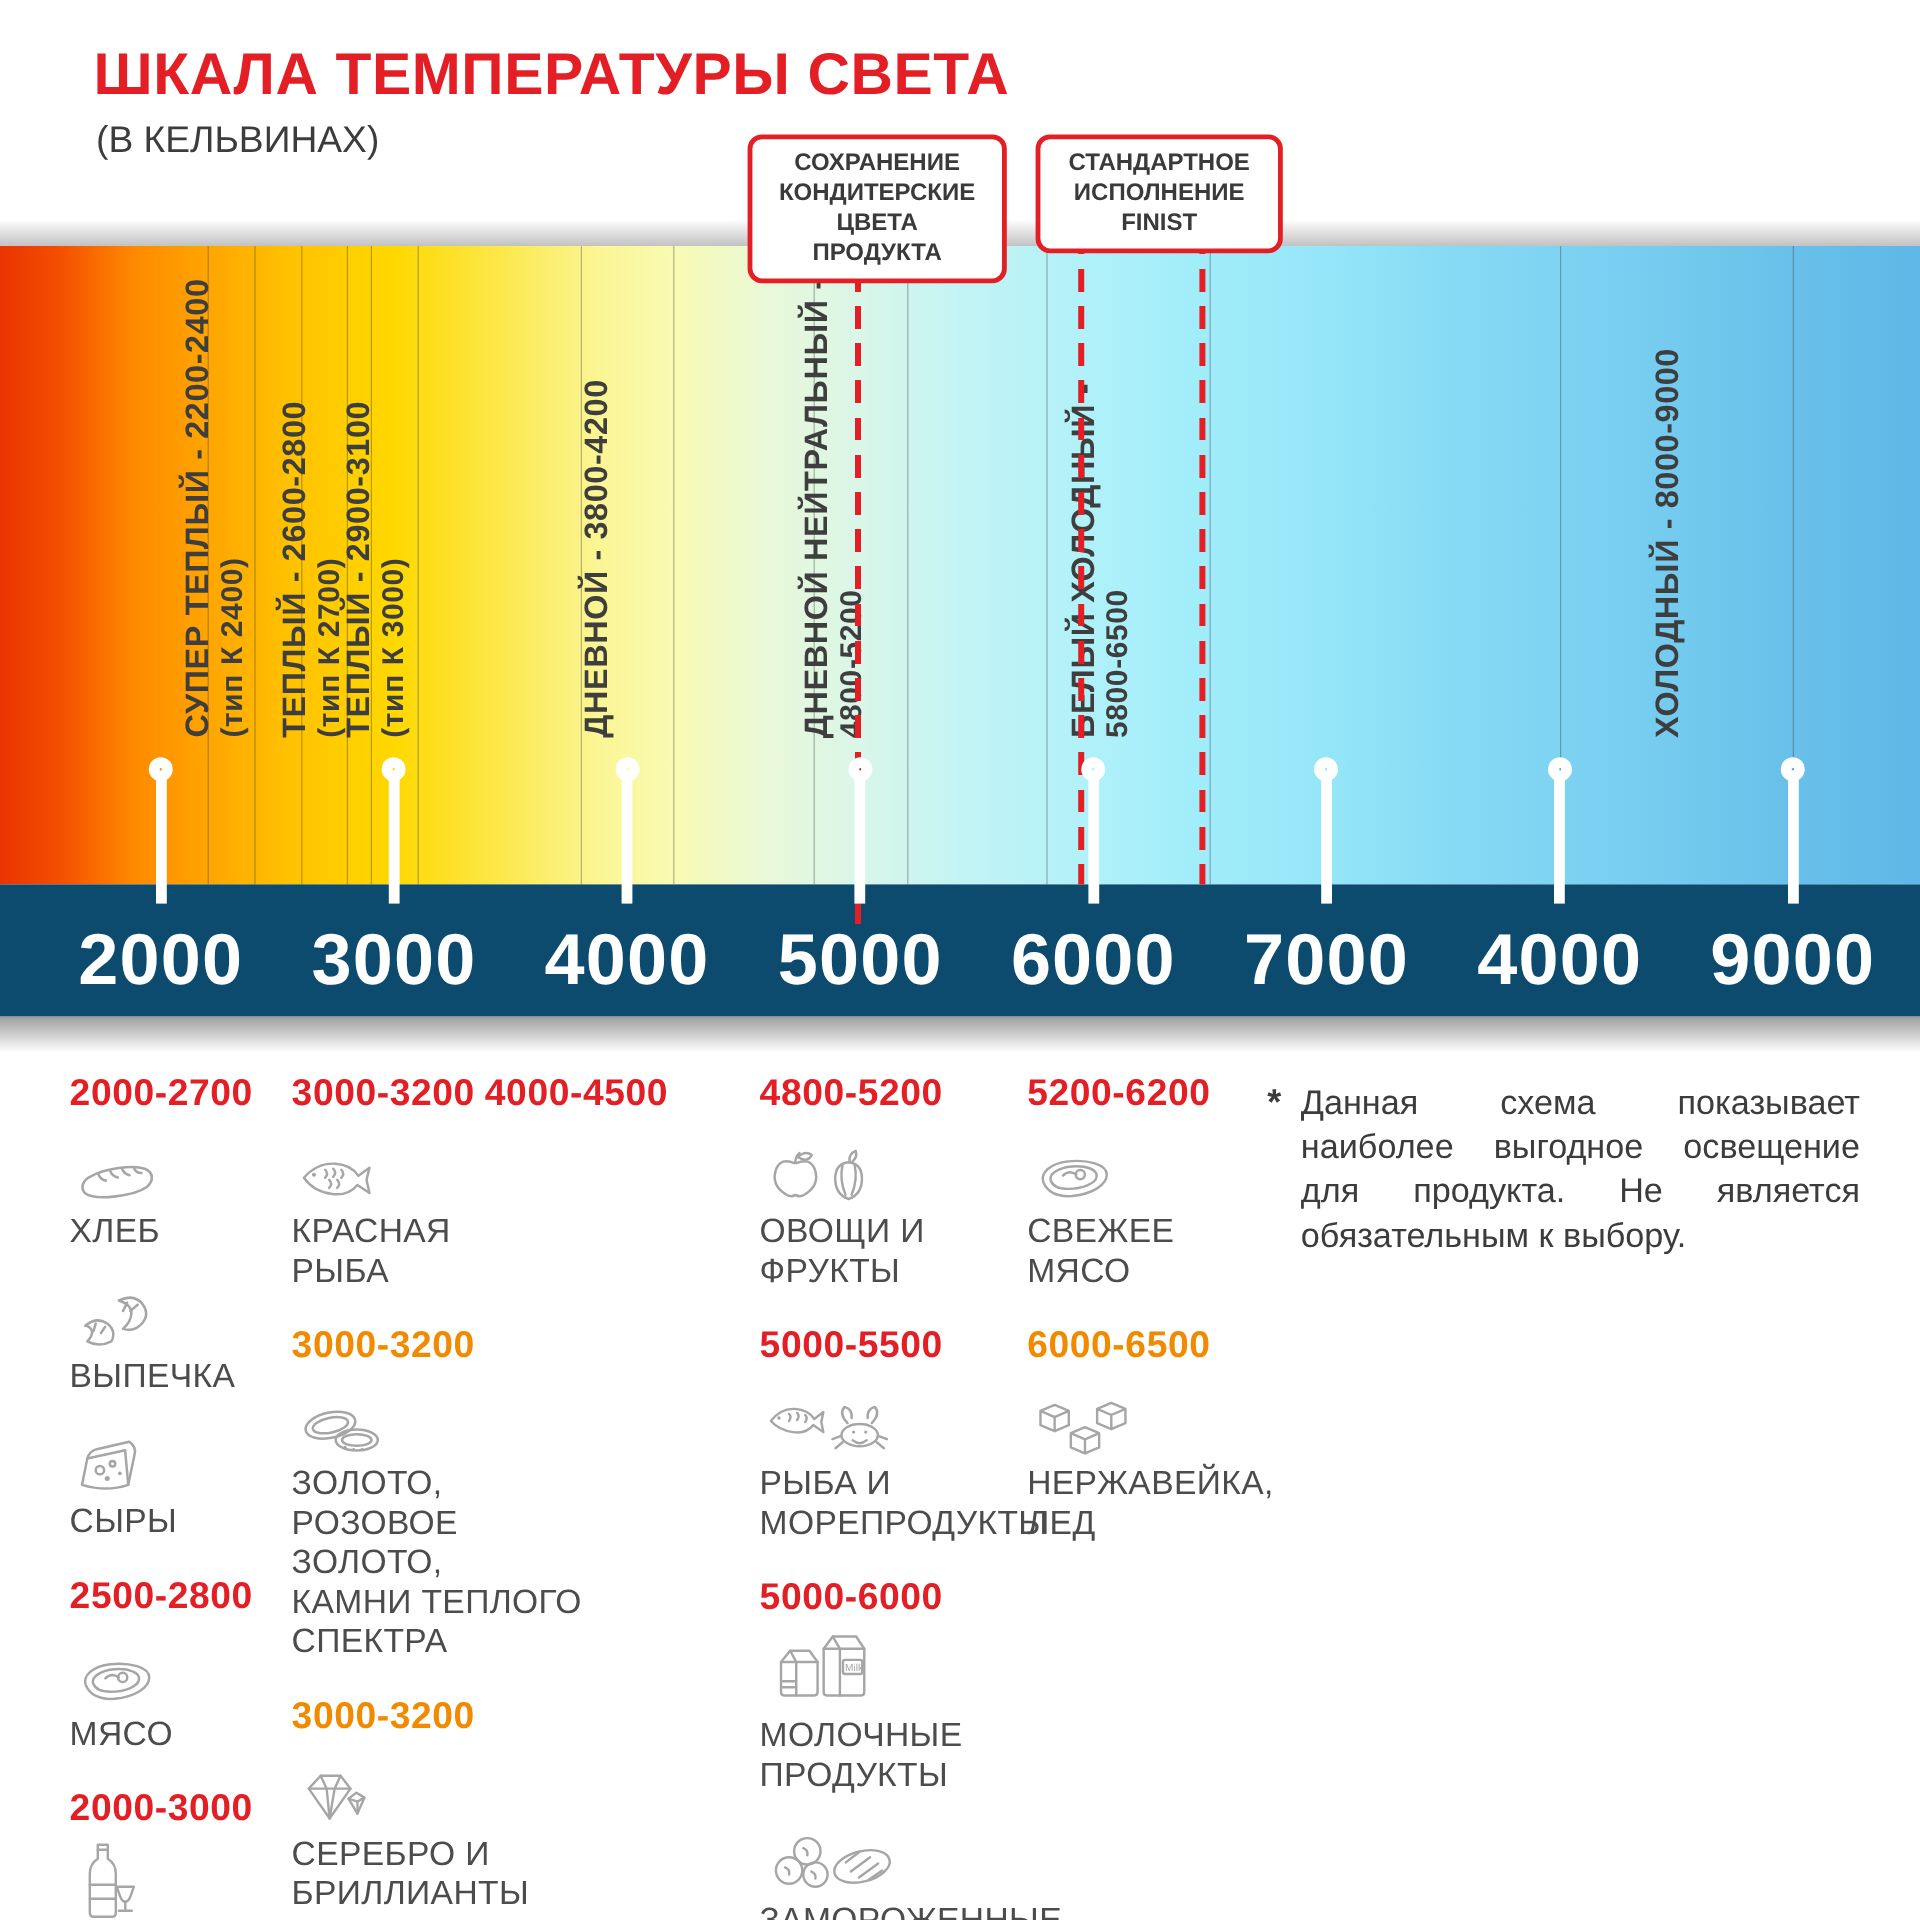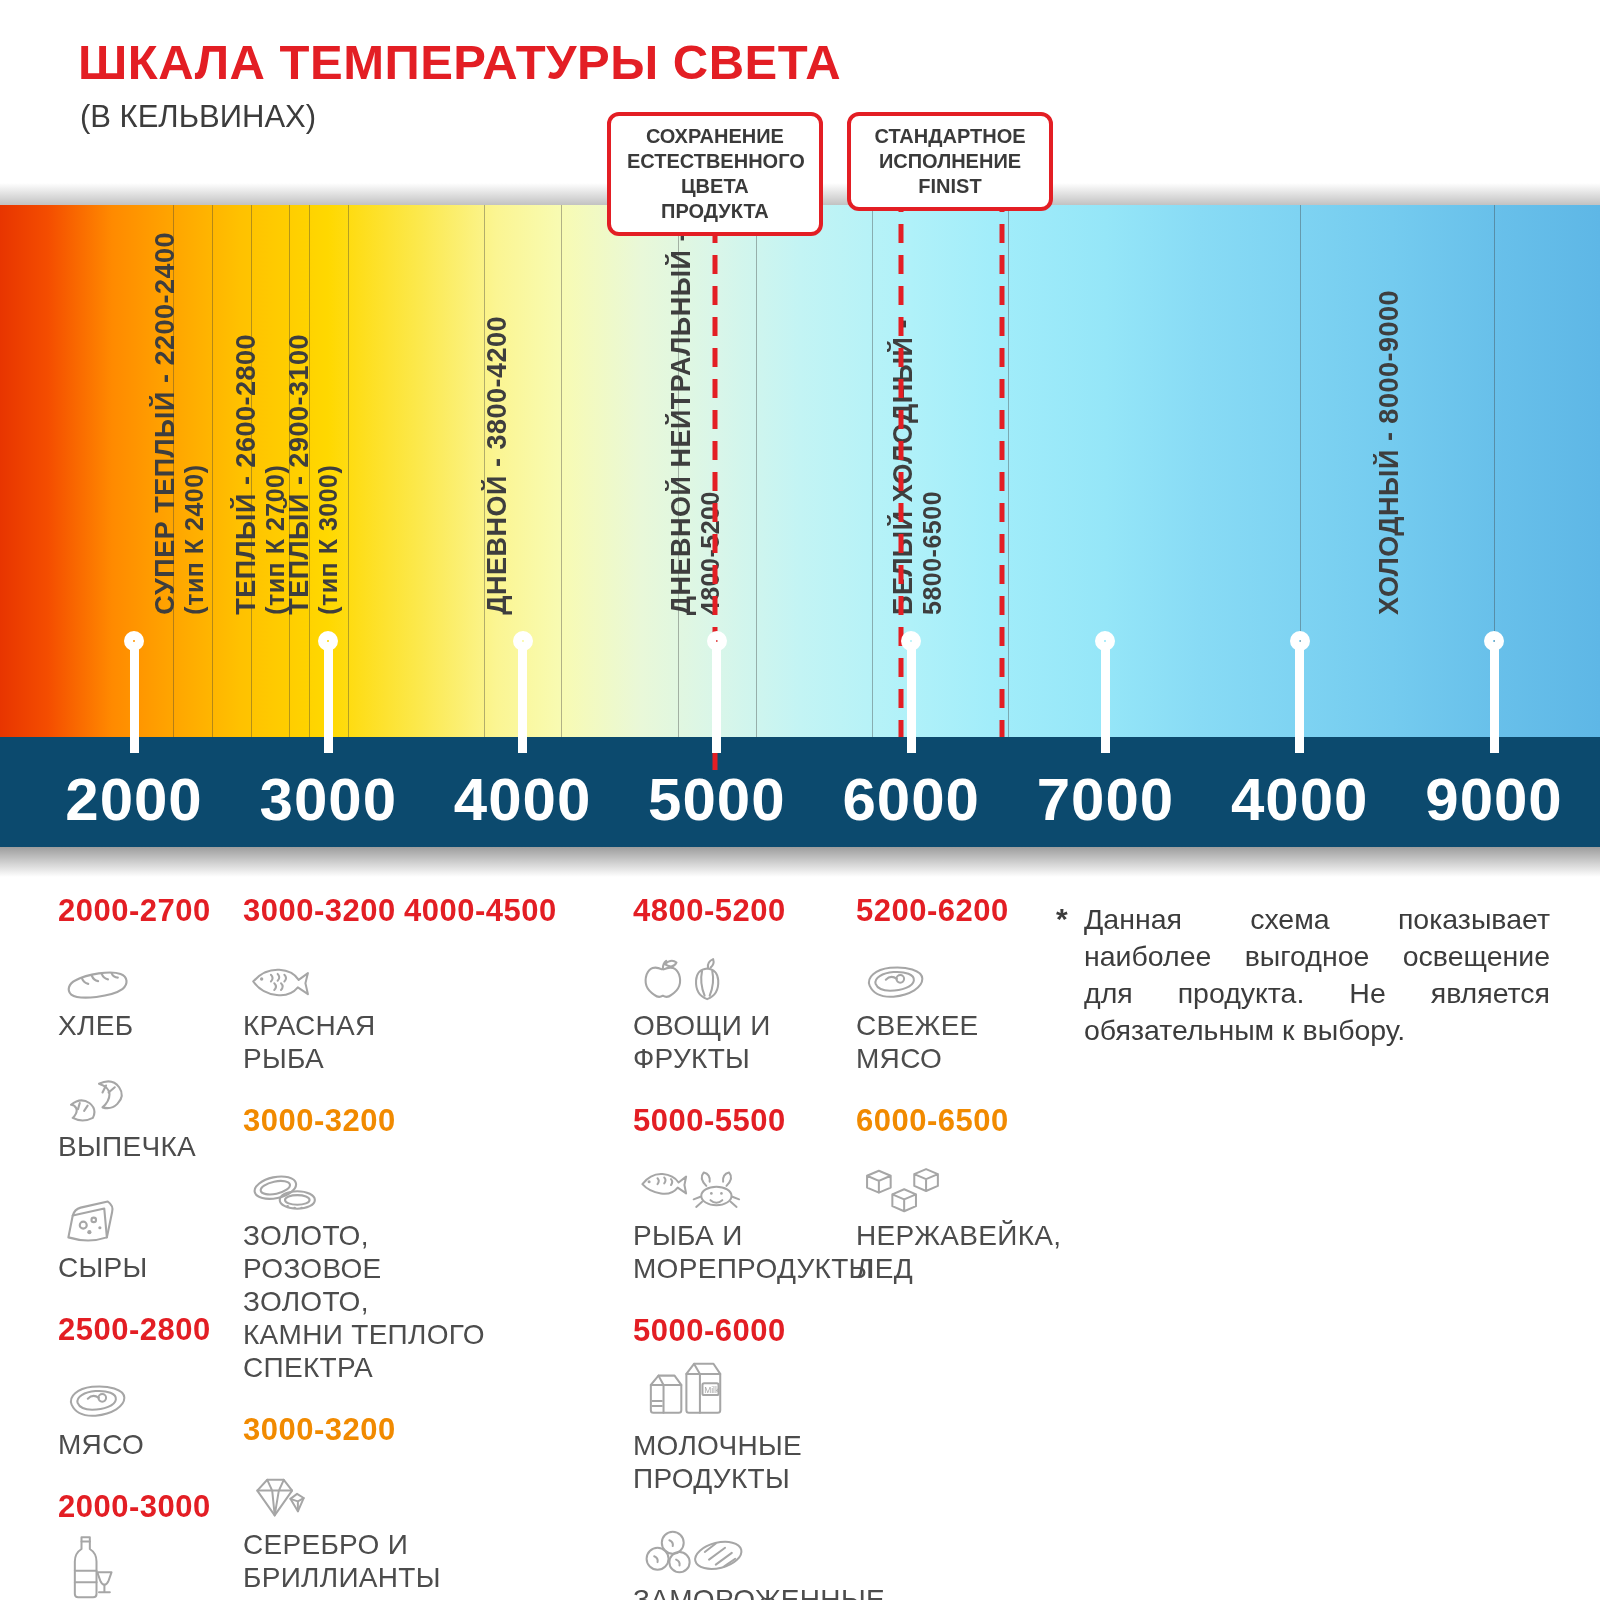--- a/index.html
+++ b/index.html
@@ -28,21 +28,21 @@
 
   .lolli{position:absolute;top:631px;transform:translateX(-50%);display:flex;flex-direction:column;align-items:center;z-index:4;}
   .ring{width:20px;height:20px;border:9px solid #fff;border-radius:50%;}
   .stem{width:9px;height:104px;background:#fff;margin-top:-2px;}
 
   .axisbar{position:absolute;left:0;top:737px;width:1600px;height:110px;background:#0c4a6e;z-index:2;}
   .ticknum{position:absolute;top:28px;transform:translateX(-50%);font-size:60px;font-weight:bold;color:#fff;letter-spacing:1px;}
   .axis-shadow{position:absolute;left:0;top:847px;width:1600px;height:30px;background:linear-gradient(#9d9d9d,#ffffff);}
 
   .callout{position:absolute;top:112px;transform:translateX(-50%);background:#fff;border:4px solid var(--red);
-    border-radius:12px;padding:8px 16px;text-align:center;font-weight:bold;font-size:20px;line-height:25px;color:#3a3a3a;z-index:6;}
+    border-radius:12px;padding:8px 16px;text-align:center;font-weight:bold;font-size:20px;line-height:25px;color:#3a3a3a;z-index:6;margin-left:16px;}
   #callout0{width:216px;} #callout1{width:206px;}
 
   .legend-col{position:absolute;top:893px;}
   .section{margin-bottom:28px;}
   .range{font-size:31px;font-weight:bold;margin:0 0 4px 0;letter-spacing:.5px;}
   .range.red{color:var(--red);} .range.orange{color:var(--orange);}
   .litem{margin:10px 0 18px 0;}
   .licon{height:64px;display:flex;align-items:flex-end;margin-left:6px;}
   .ilabel{font-size:28px;color:#4c4c4c;line-height:33px;white-space:pre-line;margin-top:6px;letter-spacing:.3px;}
 
@@ -53,21 +53,21 @@
 </head>
 <body>
 
 <div class="page">
 
   <div class="title">ШКАЛА ТЕМПЕРАТУРЫ СВЕТА</div>
   <div class="subtitle">(В КЕЛЬВИНАХ)</div>
 
   <div class="callout" id="callout0" style="left: 44.6822%;">
     <div>СОХРАНЕНИЕ</div>
-    <div>ЕСТЕСТВЕННОГО</div>
+    <div>КОНДИТЕРСКИЕ</div>
     <div>ЦВЕТА ПРОДУКТА</div>
   </div>
   <div class="callout" id="callout1" style="left: 59.3751%;">
     <div>СТАНДАРТНОЕ</div>
     <div>ИСПОЛНЕНИЕ</div>
     <div>FINIST</div>
   </div>
 
   <div class="band-shadow-top"></div>
   <div class="band" id="band">

